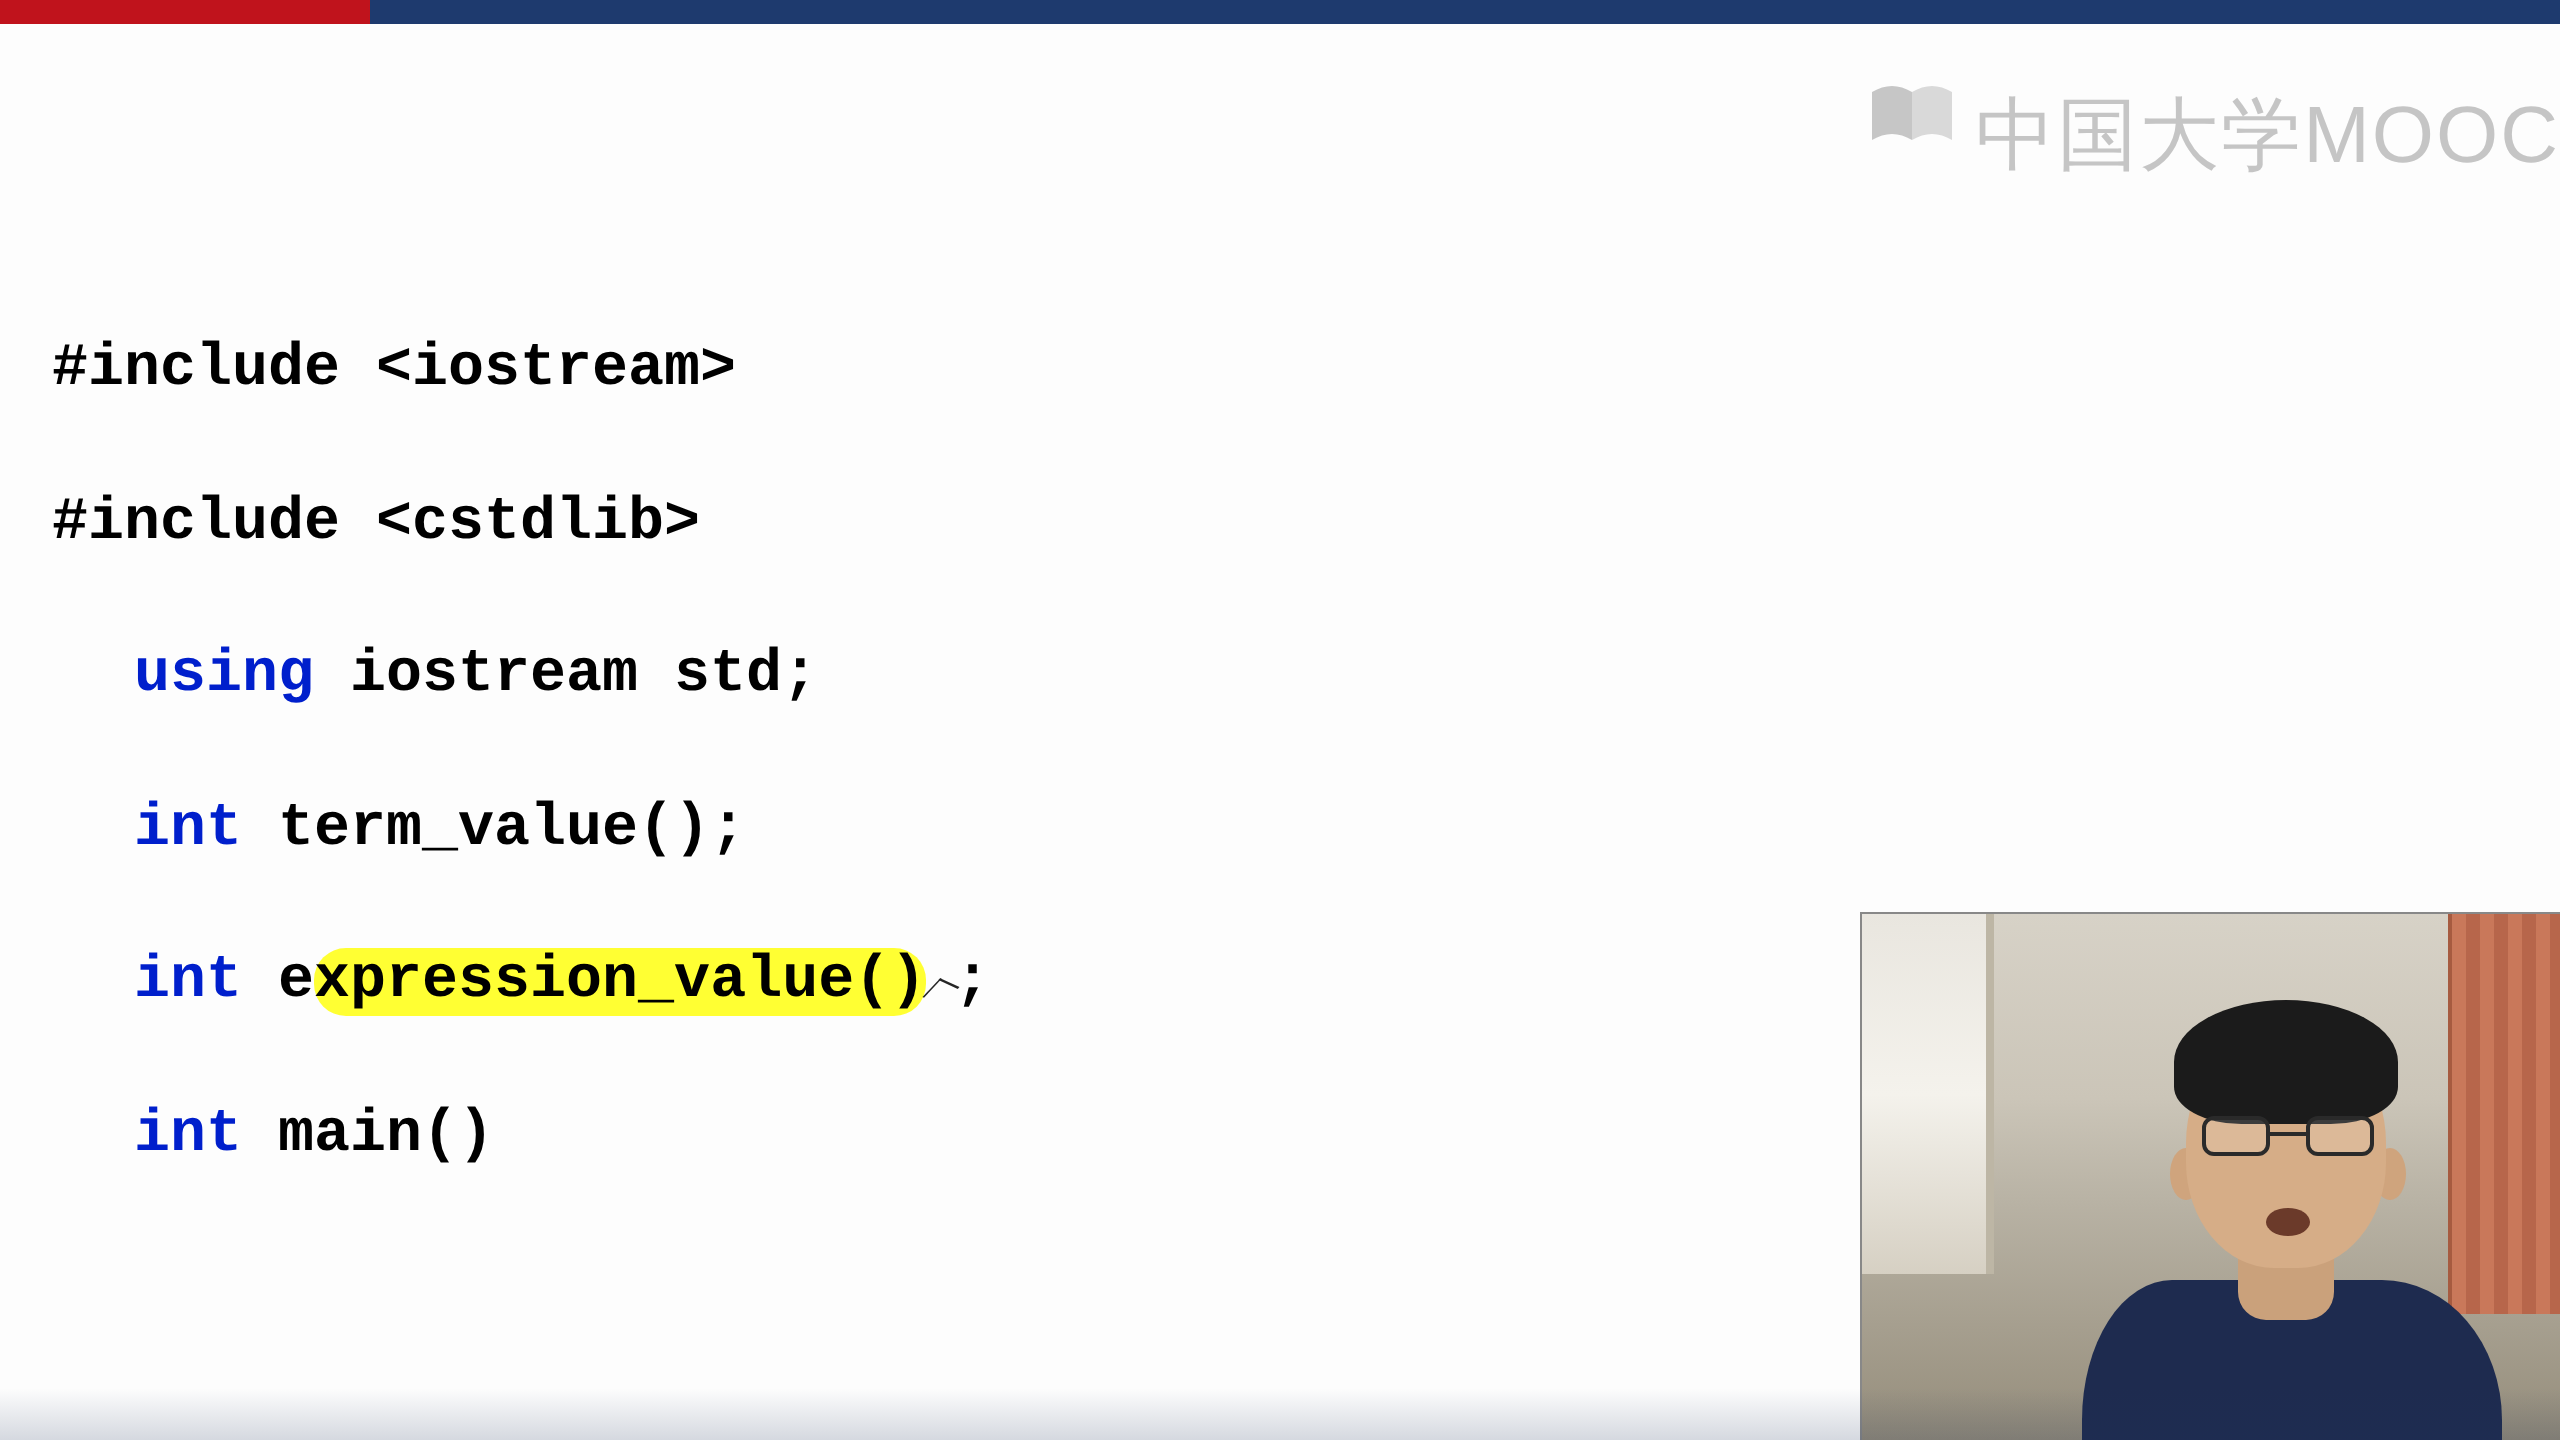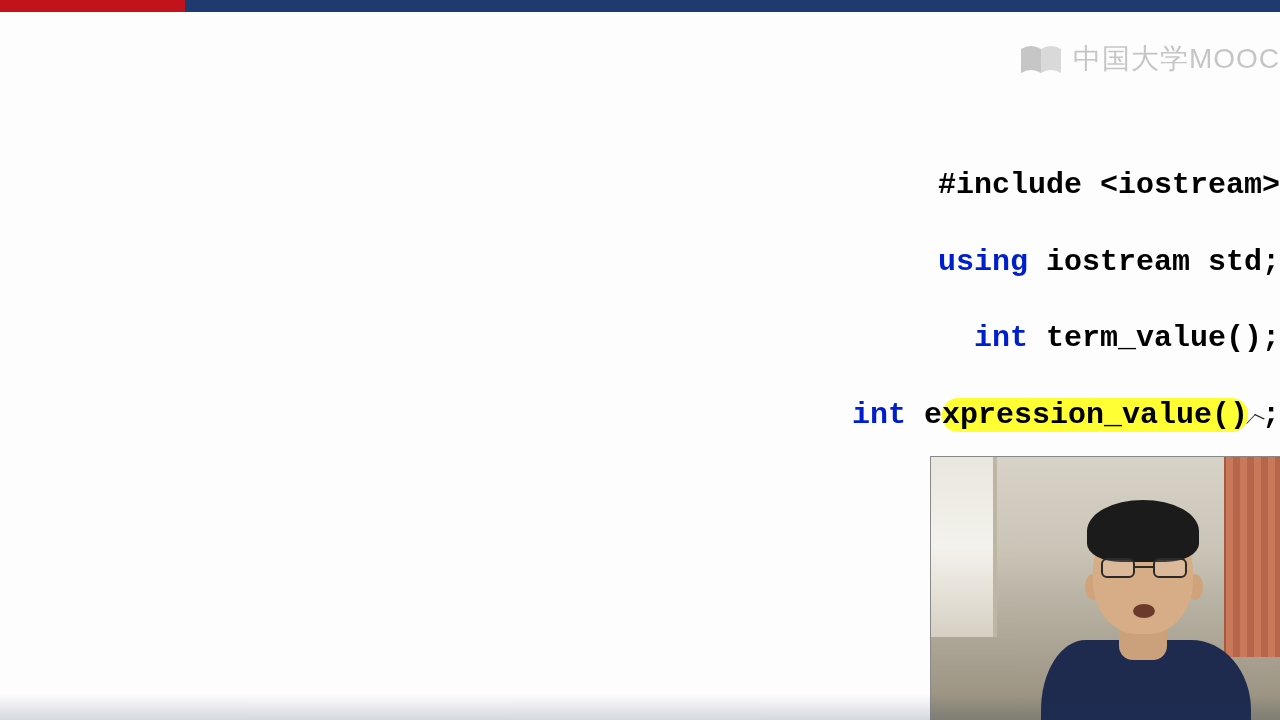--- a/index.html
+++ b/index.html
@@ -4,36 +4,36 @@
 <style>
   * { box-sizing: border-box; margin: 0; padding: 0; }
   html, body { width: 1280px; height: 720px; overflow: hidden; font-family: "Courier New", Consolas, monospace; }
   body { background: #fdfdfd; }
 
   .topbar { width: 100%; height: 12px; background: #1e3a6e; position: relative; }
   .topbar-red { position: absolute; left: 0; top: 0; height: 12px; width: 185px; background: #c0131c; }
 
   .watermark {
     position: absolute; top: 40px; right: 0;
-    display: flex; align-items: center; gap: 10px;
+    display: flex; gap: 10px;
     color: #999; opacity: 0.55; font-family: "Microsoft YaHei", sans-serif;
-    font-size: 28px; font-weight: 500; letter-spacing: 1px;
+    font-size: 40px; font-weight: 500; letter-spacing: 1px;
     white-space: nowrap;
   }
   .watermark .logo-icon svg { display:block; }
 
   .slide {
     position: absolute; left: 26px; top: 128px; right: 0;
     font-size: 30px; line-height: 1.275; font-weight: bold;
     font-family: "Courier New", Consolas, monospace;
     white-space: pre;
   }
-  .slide div { white-space: pre; text-align: right; }
+  .slide div { white-space: pre; }
 
-  .kw-blue { color: #001fcc; }
+  .kw-blue { color: #001fcc; margin-left: 41px; }
   .kw-black { color: #000; }
   .hl { background: #ffff33; border-radius: 16px; }
 
   .cursor {
     display: inline-block; width: 14px; height: 20px; position: relative; top: 3px;
   }
   .cursor::before {
     content: ""; position: absolute; left: 1px; top: 10px; width: 12px; height: 9px;
     border-left: 1.5px solid #000; border-top: 1.5px solid #000;
     transform: skewX(-30deg) rotate(20deg);
@@ -95,20 +95,21 @@
     <svg width="44" height="32" viewBox="0 0 44 32">
       <path d="M2 6 Q12 0 22 6 L22 30 Q12 24 2 30 Z" fill="#9a9a9a"></path>
       <path d="M22 6 Q32 0 42 6 L42 30 Q32 24 22 30 Z" fill="#bdbdbd"></path>
     </svg>
   </span>
   <span>中国大学MOOC</span>
 </div>
 
 <div class="slide">
 <div><span class="kw-black">#include &lt;iostream&gt;</span></div>
+<div><span class="kw-black">#include &lt;cstdlib&gt;</span></div>
 <div><span class="kw-blue">using</span><span class="kw-black"> iostream std;</span></div>
 <div><span class="kw-blue">int</span><span class="kw-black"> term_value();</span></div>
 <div><span class="kw-blue">int</span><span class="kw-black"> e</span><span class="kw-black hl">xpression_value()</span><span class="cursor"></span><span class="kw-black">;</span></div>
 <div><span class="kw-blue">int</span><span class="kw-black"> main()</span></div>
 
 
 
 
 
 

